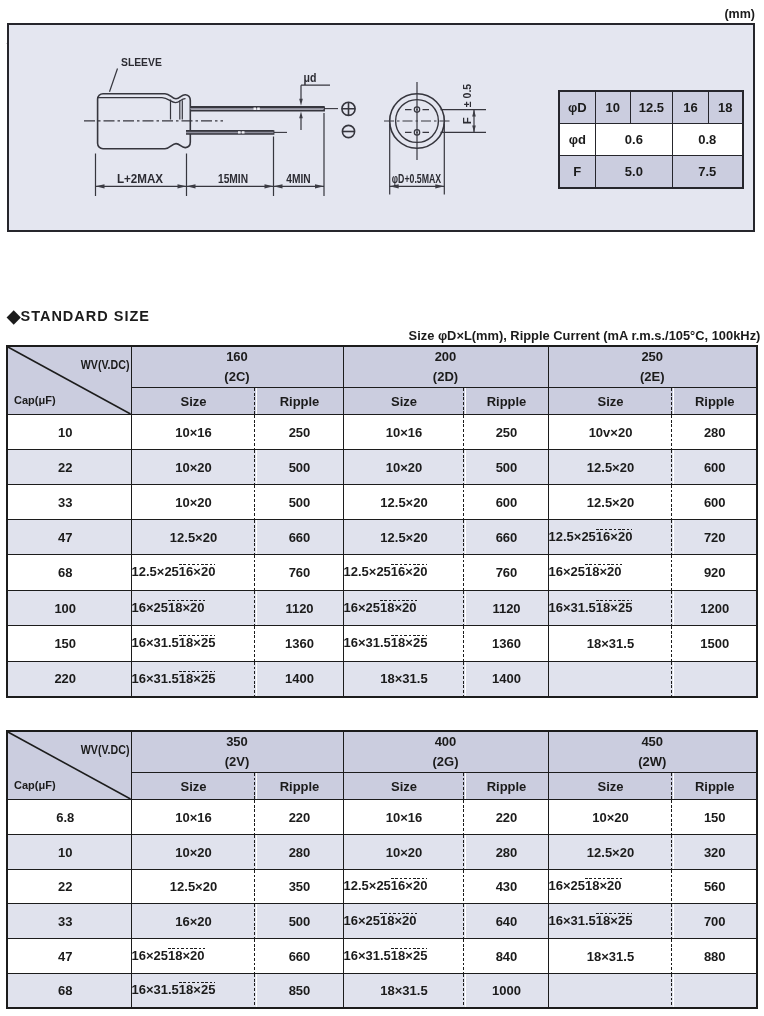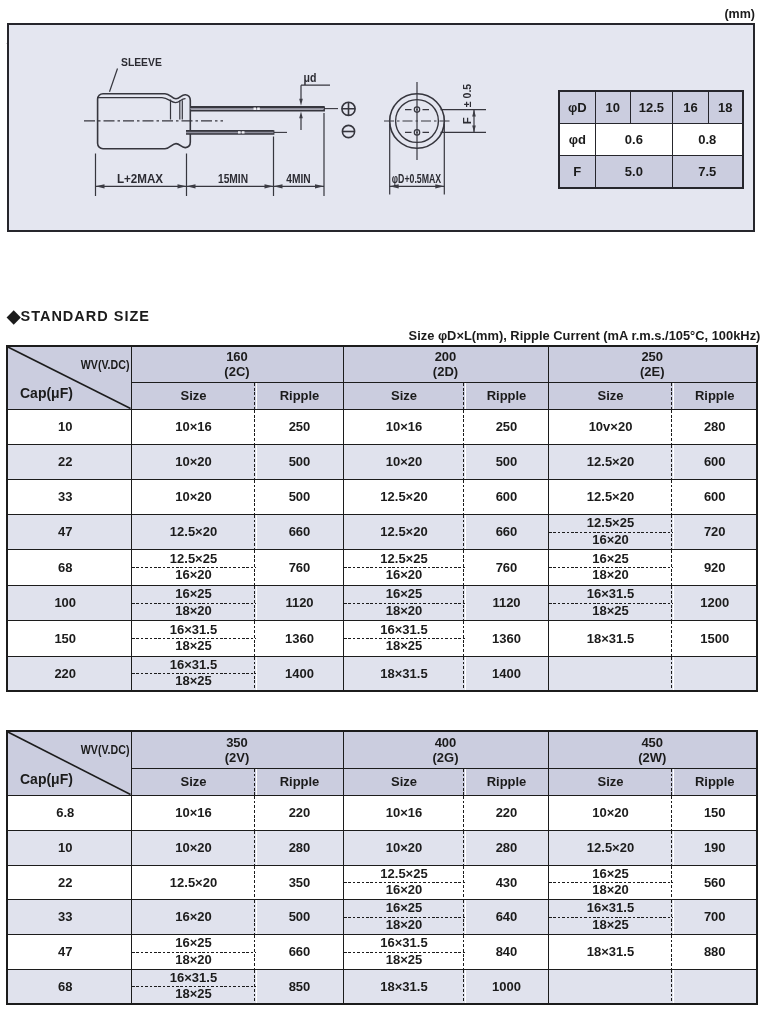--- a/index.html
+++ b/index.html
@@ -18,25 +18,25 @@
 table.main td{border:1.6px solid #1c1c1c;text-align:center;vertical-align:middle;font-size:13px;font-weight:bold;padding:0;overflow:hidden;}
 table.main td.sz{border-right:1.4px solid rgba(0,0,0,0);background-image:repeating-linear-gradient(180deg,#1c1c1c 0 2.8px,rgba(0,0,0,0) 2.8px 4.7px);background-size:1.4px 100%;background-repeat:no-repeat;background-position:right top;margin-left:48px;}
 table.main tr:not(.hd) td:first-child{padding-right:8px;}
 table.main td.sz + td{border-left:none;}
 table.main tr.hd td{background-color:#cbcddf;}
 table.main tr.lav td{background-color:#e0e2ed;}
 table.main tr.wht td{background-color:#ffffff;}
 table.main td.diag{background-color:#cbcddf;position:relative;text-align:center;}
 .dsvg{position:absolute;left:0;top:0;width:100%;height:100%;}
 .wv{position:absolute;top:9.5px;right:1px;font-size:13px;transform:scaleX(.82);transform-origin:right;white-space:nowrap;}
-.cap{position:absolute;bottom:8px;left:6px;font-size:14px;white-space:nowrap;margin-left:6px;}
-.d2{display:flex;flex-direction:column;width:100%;}
+.cap{position:absolute;bottom:8px;left:6px;font-size:11px;white-space:nowrap;}
+.d2{display:flex;flex-direction:row;width:100%;}
 .d2 div{height:16.5px;line-height:16.5px;}
 .d2 div+div{background-image:repeating-linear-gradient(90deg,#1c1c1c 0 2.6px,rgba(0,0,0,0) 2.6px 4.4px);background-size:100% 1.4px;background-repeat:no-repeat;background-position:left top;}
-.h2l{line-height:15px;}
+.h2l{line-height:20px;}
 #note{right:4px;top:328px;font-size:13px;font-weight:bold;transform:scaleX(.99);transform-origin:right;}
 #std{left:7px;top:305.5px;}
 </style></head>
 <body>
 <div class="abs hdr" style="left:7px;top:0px;font-size:14px;letter-spacing:1.1px;margin-top:32px;"><span style="font-size:17.5px;vertical-align:-1.5px;letter-spacing:0;">◆</span> DIMENSIONS</div>
 <div class="abs" id="mm">(mm)</div>
 <div class="abs" id="dimbox"></div>
 
 <svg class="abs" style="left:0;top:0;" width="764" height="250" viewBox="0 0 764 250" fill="none" stroke="#36363e" stroke-width="1.5" stroke-linecap="butt">
 
@@ -336,21 +336,21 @@
         <td class="sz">10×20</td>
         <td>150</td>
       </tr>
 <tr class="lav" style="height:35px;">
         <td>10</td>
         <td class="sz">10×20</td>
         <td>280</td>
         <td class="sz">10×20</td>
         <td>280</td>
         <td class="sz">12.5×20</td>
-        <td>190</td>
+        <td>320</td>
       </tr>
 <tr class="wht" style="height:34px;">
         <td>22</td>
         <td class="sz">12.5×20</td>
         <td>350</td>
         <td class="sz">
           <div class="d2">
             <div>12.5×25</div>
             <div>16×20</div>
           </div>

